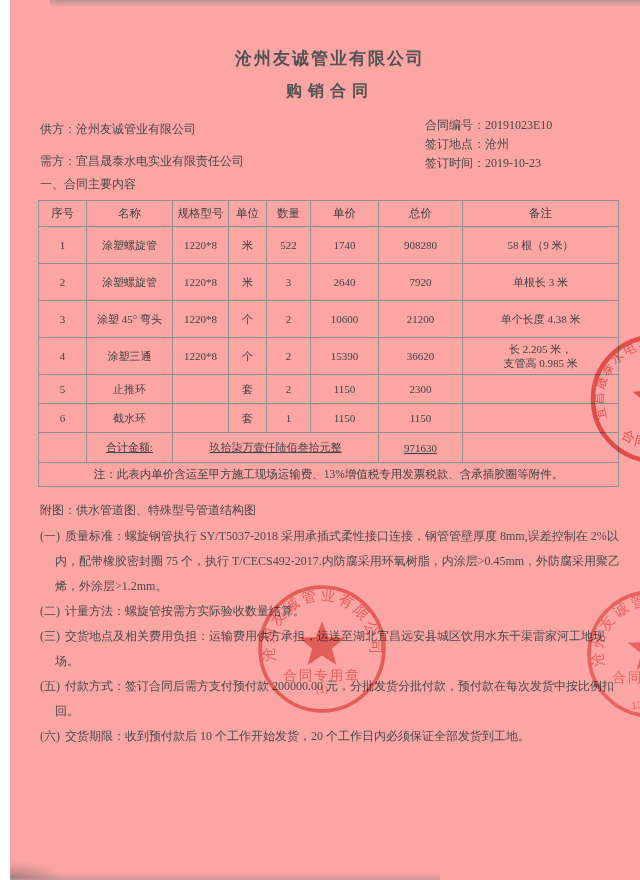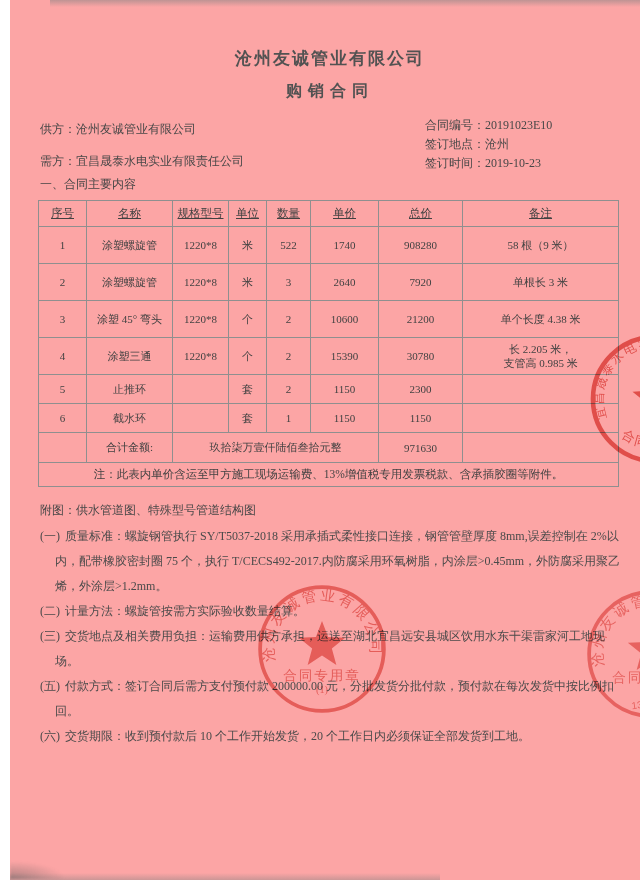--- a/index.html
+++ b/index.html
@@ -20,23 +20,23 @@
   .doc-title{margin:11px 0 0;font-size:16px;font-weight:600;letter-spacing:6px;color:#525252;}
   
   .info{position:relative;margin:15px 30px 0;height:54px;font-size:12px;}
   .inf{position:absolute;white-space:nowrap;}
   .supplier{left:0;top:4px;} .buyer{left:0;top:36px;}
   .cno{left:385px;top:0;} .cplace{left:385px;top:19px;} .ctime{left:385px;top:38px;}
   .sec-heading{margin:5px 30px 0;font-size:12px;color:#454545;}
   
   table.items{margin:7px 0 0 28px;width:580px;border-collapse:collapse;table-layout:fixed;font-size:11px;color:#424242;}
   table.items th,table.items td{border:1px solid #8f8f8f;text-align:center;padding:1px 2px;font-weight:normal;overflow:hidden;}
-  table.items th{font-size:11.5px;text-decoration:underline;}
+  table.items th{font-size:11.5px;}
   tr.hdr{height:26px;} tr.row{height:37px;} tr.short{height:29px;}
-  tr.total{height:30px;} tr.noterow{height:24px;}
+  tr.total{height:30px;text-decoration:underline;} tr.noterow{height:24px;}
   td.pre{white-space:pre-line;line-height:14px;}
   td.note{text-align:left;padding-left:4px;font-size:11.5px;}
   
   .attachment{margin:15px 30px 0;font-size:12px;}
   .sec2{margin:11px 30px 0;font-size:12px;}
   .clauses{margin:5px 24px 0 30px;font-size:12px;line-height:25px;color:#4a4a4a;}
   .clause{margin:0;padding-left:15px;text-indent:-15px;}
   .clabel{margin-right:5px;}
   
   .stamp{position:absolute;pointer-events:none;mix-blend-mode:multiply;}
@@ -123,21 +123,21 @@
         <td>21200</td>
         <td>单个长度 4.38 米</td>
       </tr>
       <tr class="row">
         <td>4</td>
         <td>涂塑三通</td>
         <td>1220*8</td>
         <td>个</td>
         <td>2</td>
         <td>15390</td>
-        <td>30780</td>
+        <td>36620</td>
         <td class="pre">长 2.205 米，
 支管高 0.985 米</td>
       </tr>
       <tr class="short">
         <td>5</td>
         <td>止推环</td>
         <td></td>
         <td>套</td>
         <td>2</td>
         <td>1150</td>

